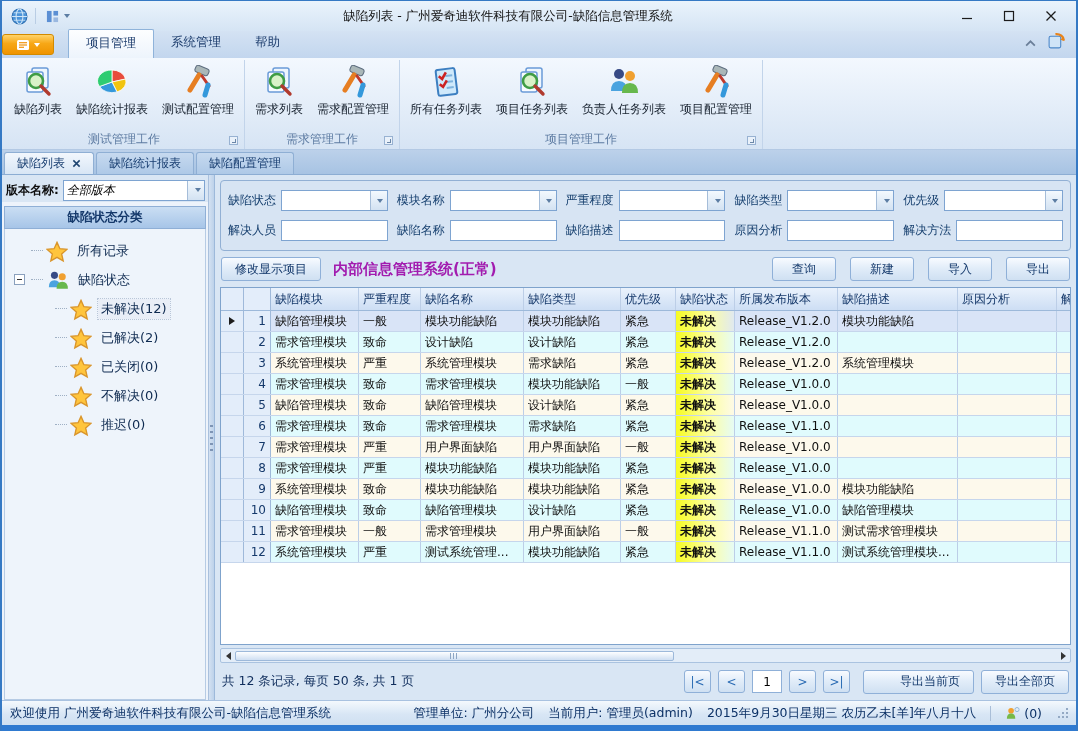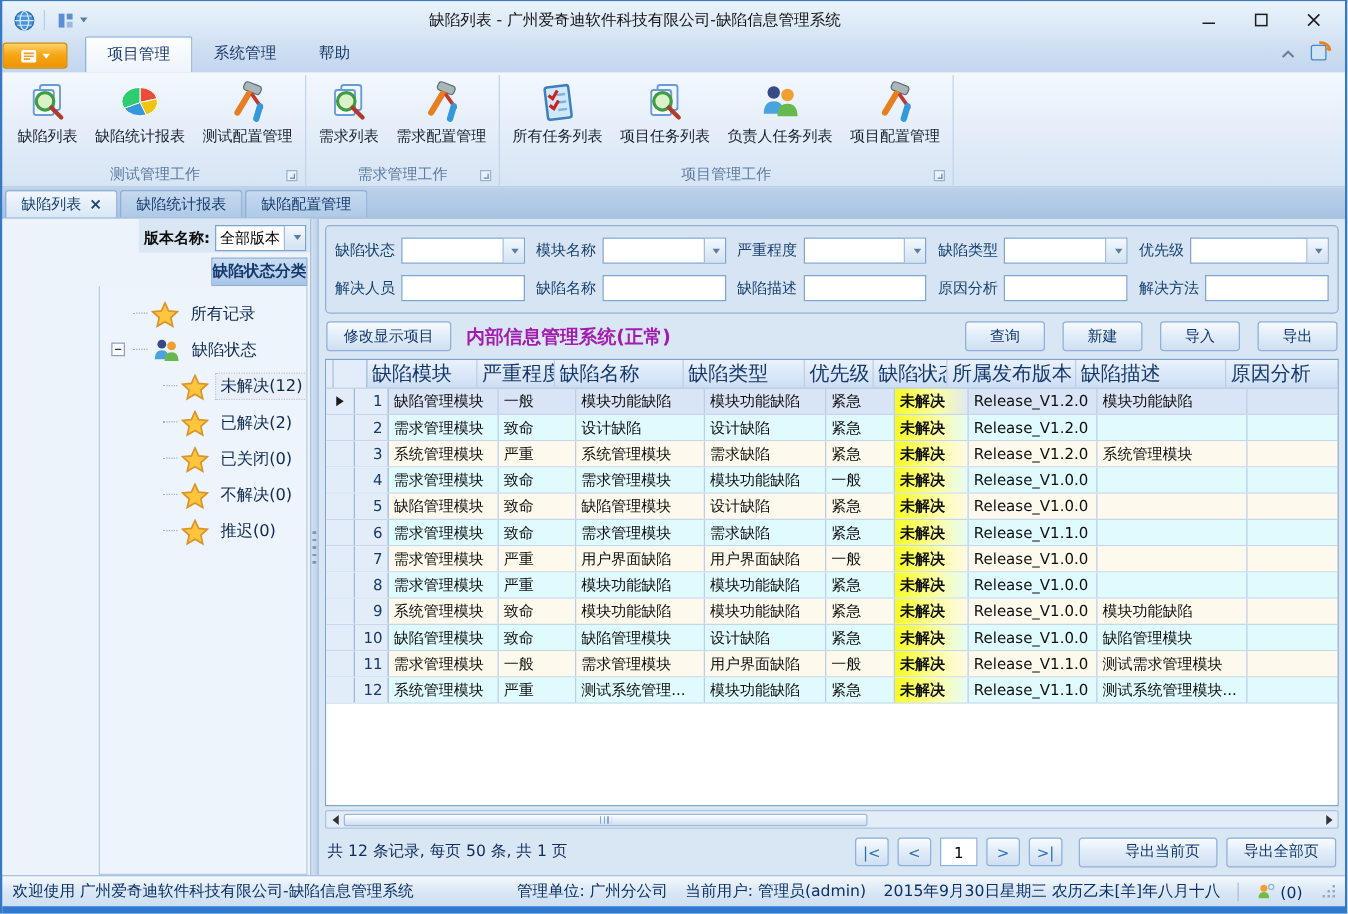--- a/index.html
+++ b/index.html
@@ -44,21 +44,21 @@
 
   
   .doc-tabbar { height:25px; background:linear-gradient(#bcd1ea,#a7c3e3); display:flex; align-items:flex-end;
                 padding-left:2px; gap:2px; border-bottom:1px solid #8cadd3; flex-shrink:0; }
   .dtab { height:22px; padding:0 12px; font-size:12px; color:#173d70; display:flex; align-items:center; gap:7px;
           background:linear-gradient(#c6d9ef,#aec9e7); border:1px solid #8fafd4; border-bottom:none; border-radius:3px 3px 0 0; }
   .dtab.active { background:linear-gradient(#f2f7fd,#d8e6f5); }
 
   
   .main { flex:1; display:flex; min-height:0; background:#d9e6f4; }
-  .sidebar { width:246px; display:flex; flex-direction:column; background:#edf3fb; flex-shrink:0;align-items:flex-end; }
+  .sidebar { width:206px; display:flex; flex-direction:column; background:#edf3fb; flex-shrink:0; }
   .version-row { height:27px; display:flex; align-items:center; gap:4px; padding:3px 3px 0 4px; background:#d9e6f4; }
   .version-label { font-size:12px; font-weight:bold; color:#0d0d0d; white-space:nowrap; }
   .side-title { height:23px; margin:4px 2px 0; background:linear-gradient(#cadef3,#a7c5e8); border:1px solid #8fafd6;
                 display:flex; align-items:center; justify-content:center; font-size:12.5px; font-weight:bold; color:#15396b; }
   .tree { flex:1; background:#eef4fb; border:1px solid #b6cbe4; border-top:none; margin:0 2px; padding-top:7px; overflow:hidden; }
   .tree-item { height:29px; display:flex; align-items:center; font-size:13px; color:#0e2a50; position:relative; }
   .tree-item .conn { border-top:1px dotted #9fb0c4; width:12px; margin-right:3px; }
   .tree-item .t-star { width:22px; height:20px; margin-right:6px; flex-shrink:0; }
   .tree-item .t-people { width:24px; height:22px; margin-right:5px; flex-shrink:0; }
   .tree-item.lvl1 { padding-left:26px; }
@@ -90,21 +90,21 @@
   
   .toolbar-row { height:36px; display:flex; align-items:center; gap:12px; flex-shrink:0; padding:2px 1px; }
   .btn { height:24px; padding:0 13px; background:linear-gradient(#f8fbff,#e2edf9 45%,#cfe0f2);
          border:1px solid #8fb0d8; border-radius:3px; font-size:12px; color:#13386b;
          display:inline-flex; align-items:center; justify-content:center; white-space:nowrap; }
   .sys-title { font-size:15px; font-weight:bold; color:#a21caf; }
   .tb-spacer { flex:1; }
 
   
   .grid { flex:1; background:#fff; border:1px solid #7fa3cc; display:flex; flex-direction:column; overflow:hidden; min-height:0; }
-  .g-header { display:flex; height:23px; background:linear-gradient(#eaf2fc,#cddef4); color:#16396b; font-size:16px;
+  .g-header { display:flex; height:23px; background:linear-gradient(#eaf2fc,#cddef4); color:#16396b; font-size:12px;
               border-bottom:1px solid #9db9da; flex-shrink:0;justify-content:center; }
   .g-cell { border-right:1px solid #bccee7; padding:0 4px; display:flex; align-items:center;
             overflow:hidden; white-space:nowrap; flex-shrink:0; }
   .g-row { display:flex; height:21px; font-size:12px; color:#101010; border-bottom:1px solid #c6d6ec; flex-shrink:0; }
   .g-row.cream { background:#fdf9ec; }
   .g-row.cyan { background:#e0fbfd; }
   .g-row.sel { background:#d9e4f7; }
   .c-sel { width:23px; background:#e3edfa; border-right:1px solid #9fb9da; justify-content:center; }
   .c-num { width:27px; background:#e3edfa; border-right:1px solid #9fb9da; justify-content:flex-end; color:#15396b; }
   .col-module{width:88px} .col-severity{width:62px} .col-name{width:103px} .col-type{width:97px}
@@ -332,21 +332,21 @@
         <span>缺陷配置管理</span>
       </div>
     </div>
 
   <div class="main">
 
     <div class="sidebar">
       <div class="version-row">
         <span class="version-label">版本名称:</span>
         <div class="f-field" style="height:21px;">
-          <span class="f-input" style="display:flex;align-items:center;">全部版本</span>
+          <span class="f-input" style="display:flex;align-items:center;font-style:italic;">全部版本</span>
           <span class="f-dd">
               <span class="dd-arrow"></span>
             </span>
         </div>
       </div>
       <div class="side-title">缺陷状态分类</div>
       <div class="tree" id="tree">
           <div class="tree-item lvl1">
             <span class="conn"></span>
             <span class="t-star"><svg viewBox="0 0 16 16">

